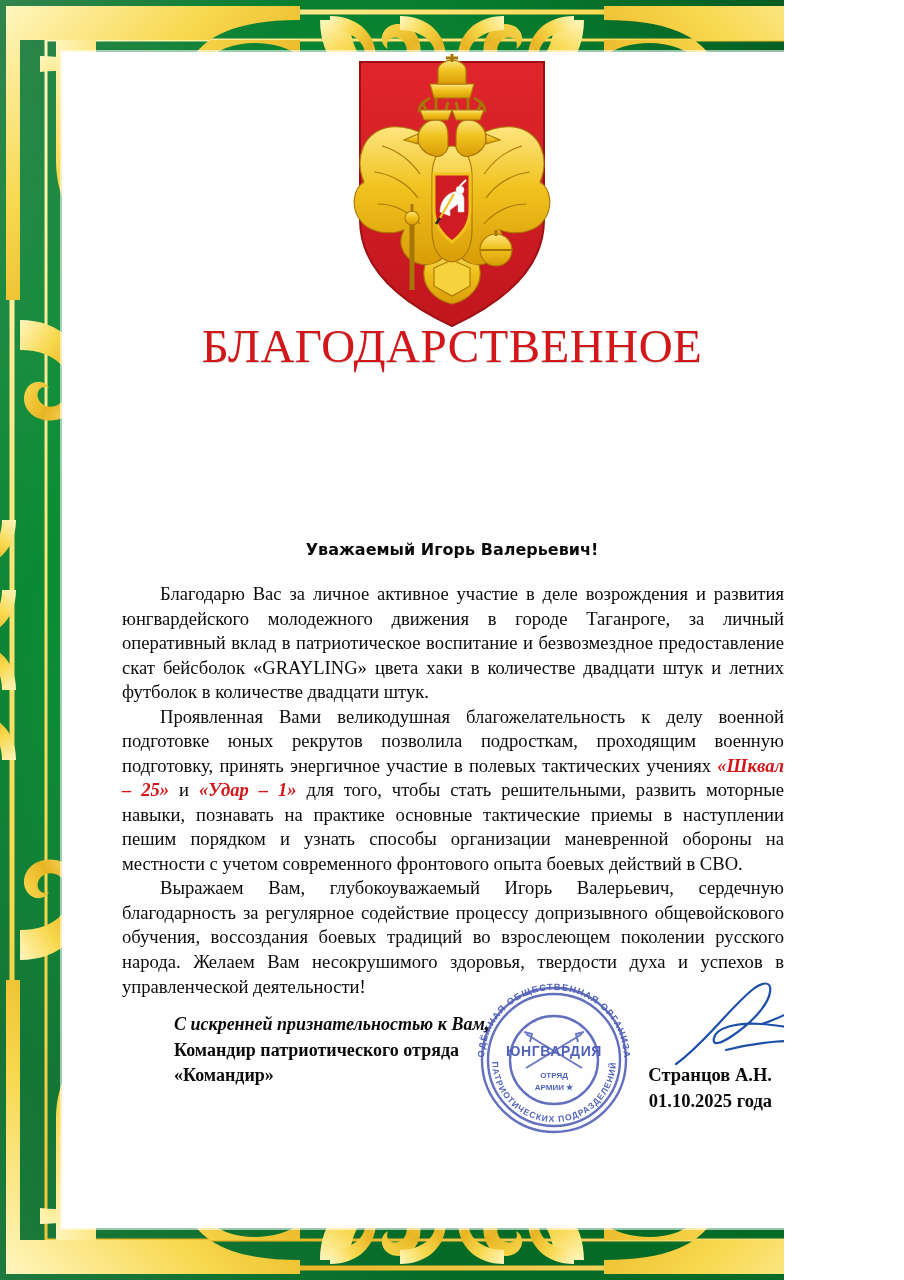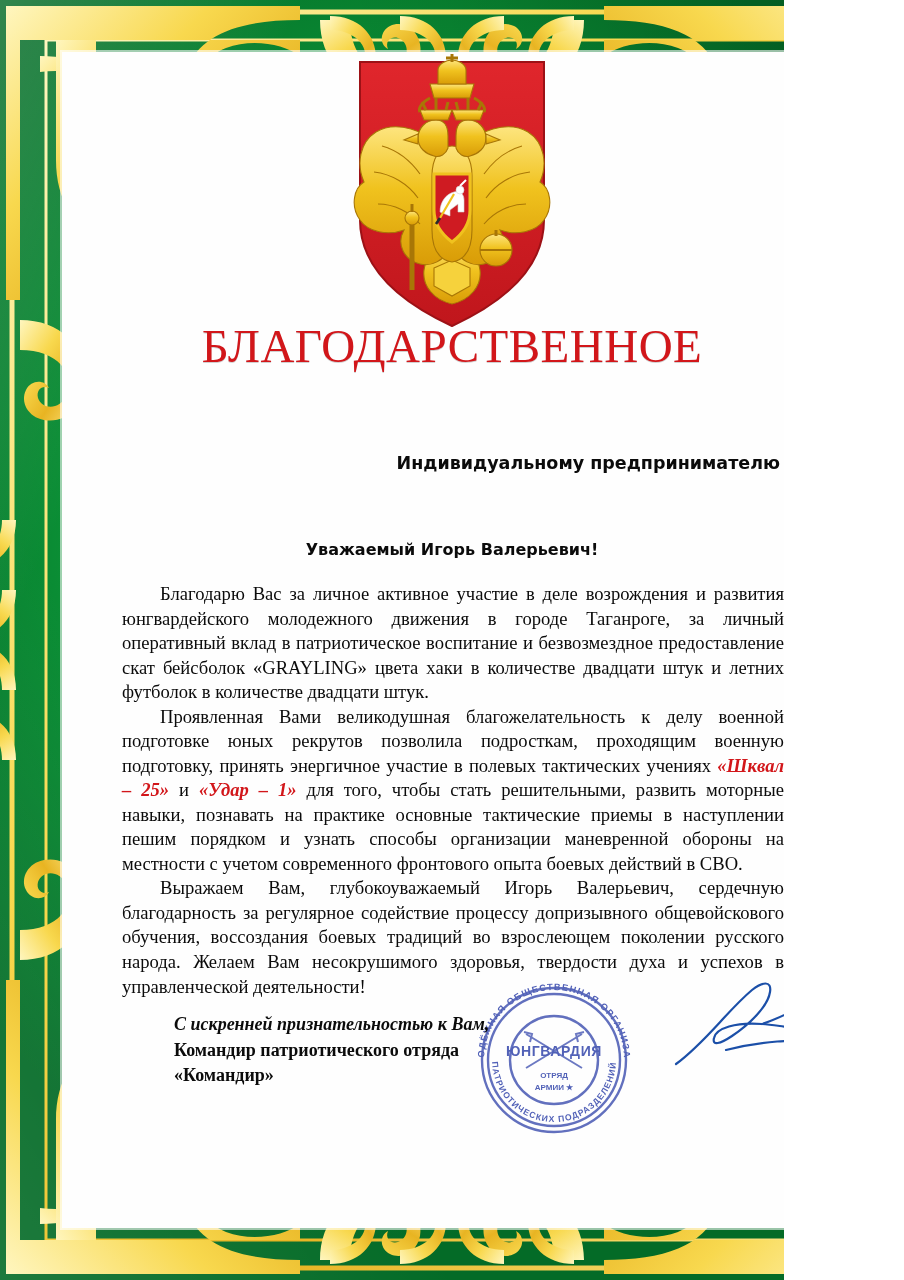--- a/index.html
+++ b/index.html
@@ -320,21 +320,20 @@
         <path d="M120,140 L106,164" stroke="#f0c21e" stroke-width="2.2" fill="none"></path>
         <path d="M106,164 L102,170" stroke="#2a2a2a" stroke-width="2.6" fill="none"></path>
       </svg>
     </div>
 
     <div class="title">
       <div>БЛАГОДАРСТВЕННОЕ</div>
     </div>
 
     <div class="addressee">
-      <div>Индивидуальному предпринимателю</div>
     </div>
 
     <div class="salutation">Уважаемый Игорь Валерьевич!</div>
 
     <div class="body-text">
       <p>Благодарю  Вас за личное активное участие в деле возрождения и развития  юнгвардейского молодежного движения в городе Таганроге, за личный оперативный вклад в патриотическое воспитание и  безвозмездное предоставление скат бейсболок  «GRAYLING» цвета хаки в количестве двадцати штук и летних футболок  в количестве двадцати штук.</p>
       <p><span>Проявленная Вами великодушная благожелательность к делу военной подготовке юных рекрутов позволила  подросткам, проходящим военную подготовку,  принять энергичное участие  в полевых тактических учениях </span><span class="red-em">«Шквал – 25»</span><span> и </span><span class="red-em">«Удар – 1»</span><span> для того, чтобы стать решительными, развить моторные навыки,  познавать на практике основные тактические приемы  в наступлении пешим порядком и узнать способы организации маневренной обороны на местности  с учетом современного фронтового опыта боевых действий в СВО.</span></p>
       <p>Выражаем Вам, глубокоуважаемый Игорь Валерьевич, сердечную благодарность за  регулярное  содействие     процессу  допризывного общевойскового обучения, воссоздания боевых  традиций во взрослеющем поколении  русского  народа.  Желаем Вам  несокрушимого здоровья, твердости духа  и успехов  в управленческой деятельности!</p>
     </div>
 
@@ -373,15 +372,19 @@
         <path d="M150,20 C158,34 162,48 158,62"></path>
       </g>
     </svg>
 
     <div class="sign-left">
       <div class="italic-line">С искренней признательностью к  Вам,</div>
       <div>Командир патриотического отряда</div>
       <div>«Командир»</div>
     </div>
 
+    <div class="sign-right">
+      <div>Странцов А.Н.</div>
+      <div>01.10.2025 года</div>
+    </div>
 
   </div>
 </div>
 
 </body></html>

